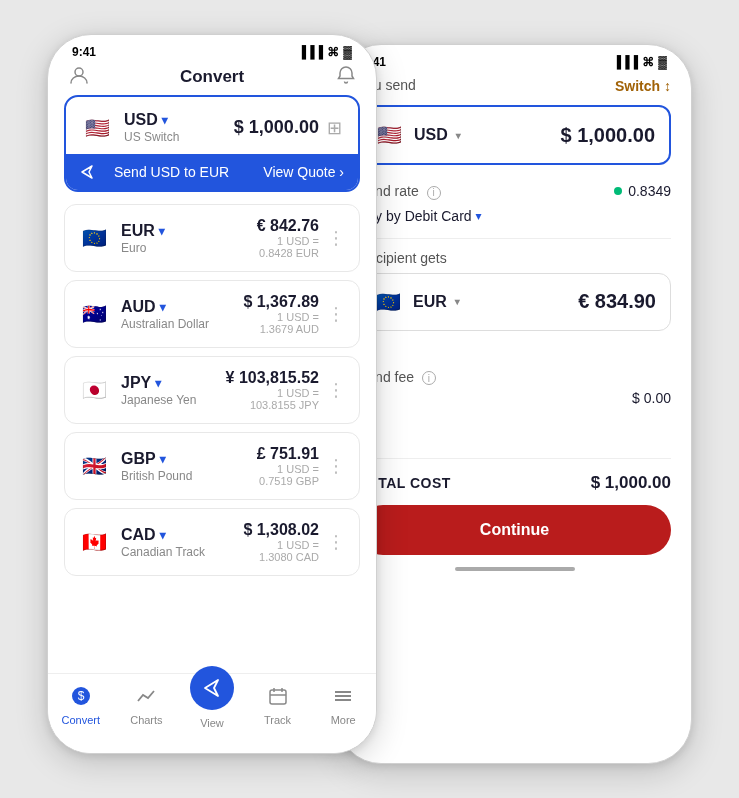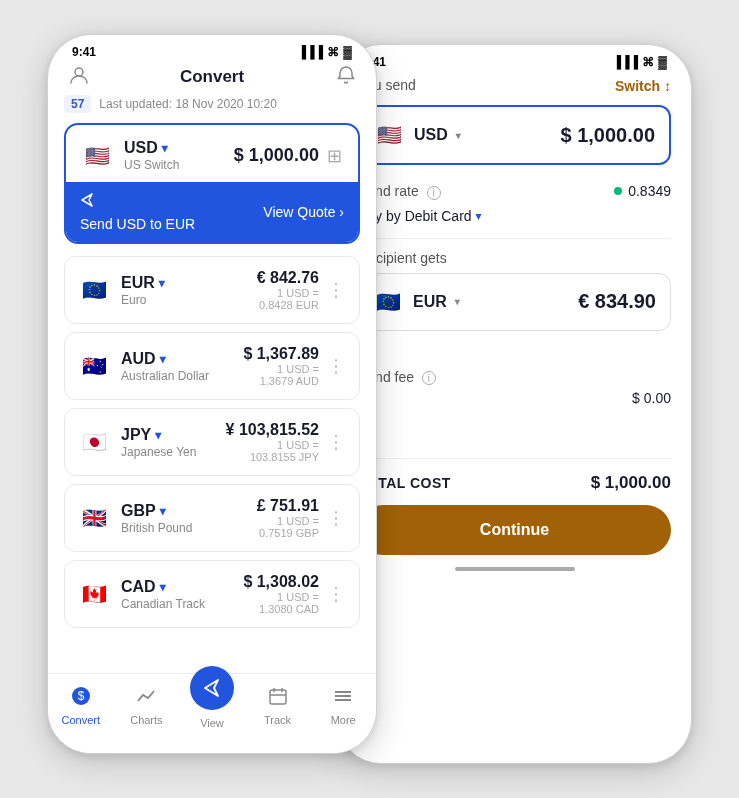--- a/index.html
+++ b/index.html
@@ -163,23 +163,22 @@
       justify-content: space-between;
       align-items: center;
       padding: 10px 14px;
       margin: 10px -16px 0 -16px;
       color: #fff;
       font-size: 14px;
       font-weight: 500;
     }
     .send-quote-bar .send-left {
       display: flex;
-      align-items: flex-start;
-      gap: 8px;
-      flex-direction: column;
+      align-items: flex-end;
+      gap: 18px;
     }
 
     
     .currency-list-item {
       background: #fff;
       border: 1px solid #e8e8e8;
       border-radius: 12px;
       padding: 12px 14px;
       margin-bottom: 8px;
       display: flex;
@@ -359,21 +358,21 @@
       justify-content: space-between;
       align-items: center;
       padding: 14px 0 12px 0;
       font-size: 15px;
       font-weight: 700;
       color: #1a1a2e;
       border-top: 1px solid #eee;
       margin-top: 8px;
     }
     .continue-btn {
-      background: #a16207;
+      background: #b91c1c;
       color: #fff;
       border-radius: 28px;
       width: 100%;
       padding: 16px;
       text-align: center;
       font-size: 16px;
       font-weight: 700;
       margin-bottom: 12px;
       cursor: pointer;
     }
@@ -428,24 +427,20 @@
       <span class="nav-right">
         <svg width="20" height="20" viewBox="0 0 20 20" fill="none">
           <path d="M10 2a6 6 0 00-6 6v3l-1.5 2.5h15L16 11V8a6 6 0 00-6-6z" stroke="#888" stroke-width="1.5"></path>
           <path d="M8.5 16.5a1.5 1.5 0 003 0" stroke="#888" stroke-width="1.5"></path>
         </svg>
       </span>
     </div>
 
     <div class="left-content">
 
-      <div class="update-bar">
-        <span class="update-badge">57</span>
-        <span>Last updated: 18 Nov 2020 10:20</span>
-      </div>
 
       <div class="main-card">
         <div class="currency-row">
           <div class="currency-info">
             <div class="flag">🇺🇸</div>
             <div>
               <div class="currency-code">
                 <span>USD</span>
                 <span style="color:#2255dd;font-size:12px;">▾</span>
               </div>

